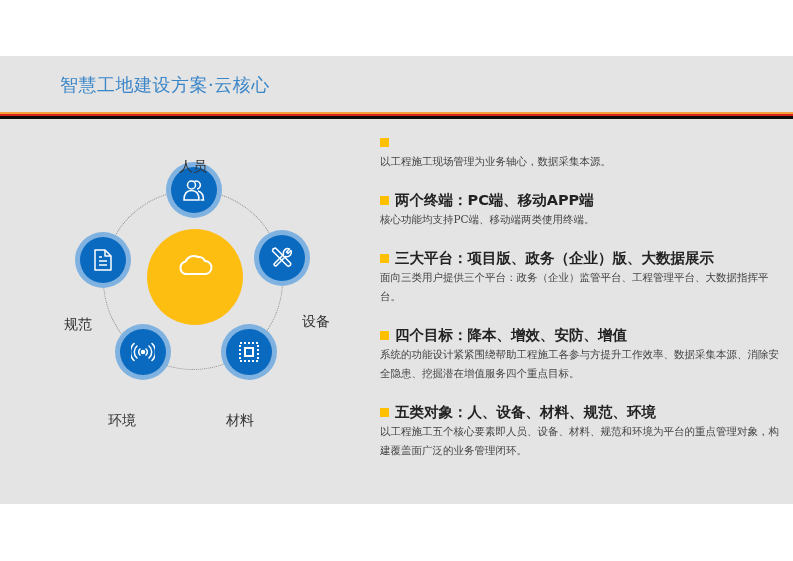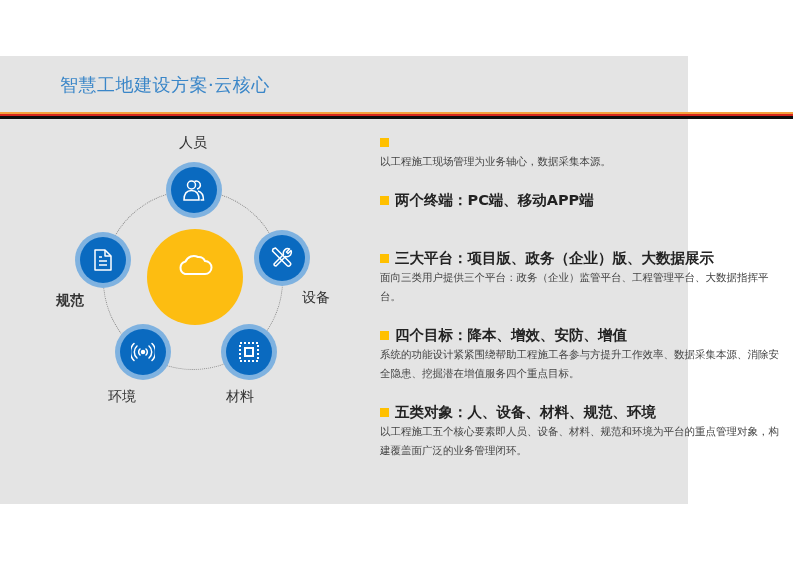--- a/index.html
+++ b/index.html
@@ -2,21 +2,21 @@
 <html><head>
 <meta charset="utf-8">
 <style>
   html, body { margin: 0; padding: 0; }
   body {
     width: 793px; height: 561px; background: #ffffff;
     position: relative; overflow: hidden;
     font-family: "DejaVu Sans", "Liberation Sans", sans-serif;
   }
   .slide {
-    position: absolute; left: 0; top: 56px; width: 688px; height: 448px;
+    position: absolute; left: 0; top: 56px; width: 793px; height: 448px;
     background: #e4e4e4;
   }
   .title {
     position: absolute; left: 60px; top: 17px;
     font-family: "DejaVu Serif", "Liberation Serif", serif;
     font-size: 18px; color: #3a86c8; letter-spacing: 0.5px;
   }
   .stripe { position: absolute; left: 0; width: 793px; }
   .stripe.s1 { top: 56px; height: 2px; background: #f3a13c; }
   .stripe.s2 { top: 58px; height: 2px; background: #d7261e; }
@@ -35,21 +35,21 @@
   .node {
     position: absolute; width: 56px; height: 56px; border-radius: 50%;
     background: #7fb2e0; box-sizing: border-box;
   }
   .node .inner {
     position: absolute; left: 5px; top: 5px; width: 46px; height: 46px;
     border-radius: 50%; background: #0a6ac0;
   }
   .node svg { position: absolute; left: 11px; top: 11px; }
   .label {
-    position: absolute; font-size: 14px; color: #333; white-space: nowrap;
+    position: absolute; font-size: 14px; color: #333; white-space: nowrap; margin-top: 24px;
   }
 
   .points { position: absolute; left: 380px; top: 76px; width: 400px; }
   .point { position: absolute; left: 0; width: 405px; }
   .point .head {
     display: flex; align-items: center; height: 20px;
     font-size: 14.5px; font-weight: bold; color: #222;
   }
   .point .bullet {
     width: 9px; height: 9px; background: #ffc000; margin-right: 6px; flex: none;
@@ -125,35 +125,36 @@
       <div class="inner">
         <svg width="24" height="24" viewBox="0 0 24 24" fill="none" stroke="#fff" stroke-width="1.5" stroke-linejoin="round">
           <path d="M4 2 H14 L20 8 V22 H4 Z"></path>
           <path d="M14 2 V8 H20"></path>
           <path d="M8 9 H11"></path>
             <path d="M8 13 H16"></path>
             <path d="M8 17 H16"></path>
         </svg>
       </div>
     </div>
-    <div class="label" style="left:56px; top:236px;font-weight:bold;">规范</div>
+    <div class="label" style="left:64px; top:236px;">规范</div>
   </div>
 
   <div class="points">
     <div class="point" style="top:0px;">
       <div class="head">
           <span class="bullet"></span>
         </div>
       <div class="body">以工程施工现场管理为业务轴心，数据采集本源。</div>
     </div>
     <div class="point" style="top:58px;">
       <div class="head">
           <span class="bullet"></span>
           <span>两个终端：PC端、移动APP端</span>
         </div>
+      <div class="body">核心功能均支持PC端、移动端两类使用终端。</div>
     </div>
     <div class="point" style="top:116px;">
       <div class="head">
           <span class="bullet"></span>
           <span>三大平台：项目版、政务（企业）版、大数据展示</span>
         </div>
       <div class="body">面向三类用户提供三个平台：政务（企业）监管平台、工程管理平台、大数据指挥平台。</div>
     </div>
     <div class="point" style="top:193px;">
       <div class="head">

